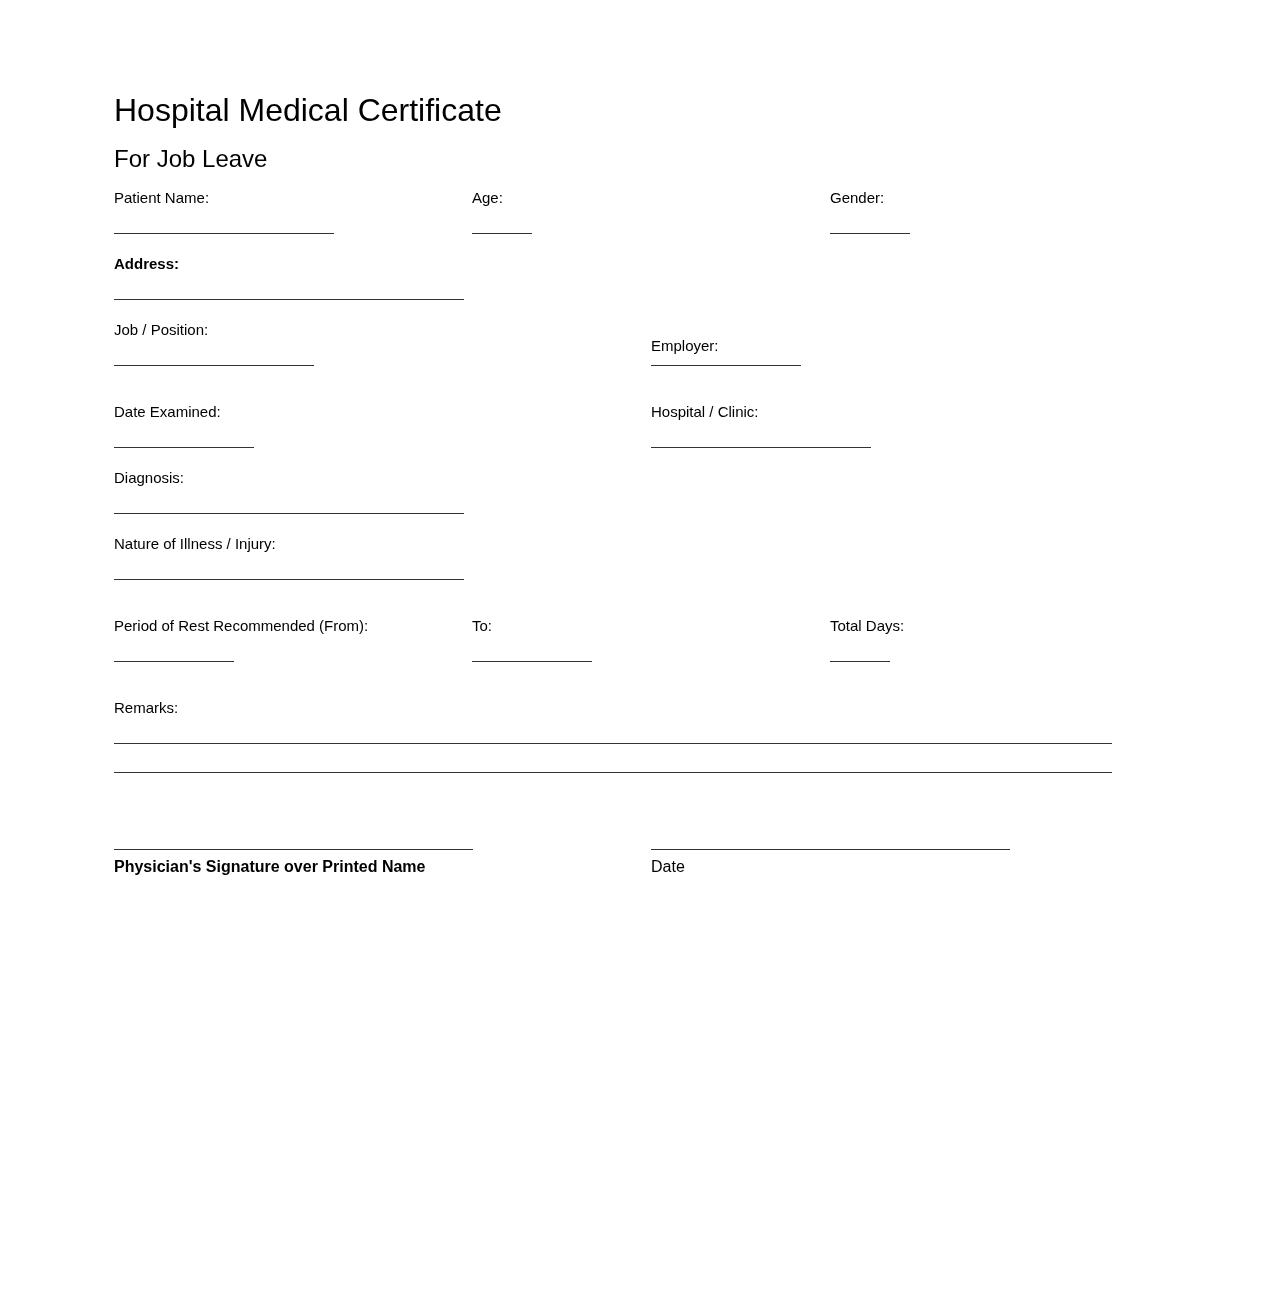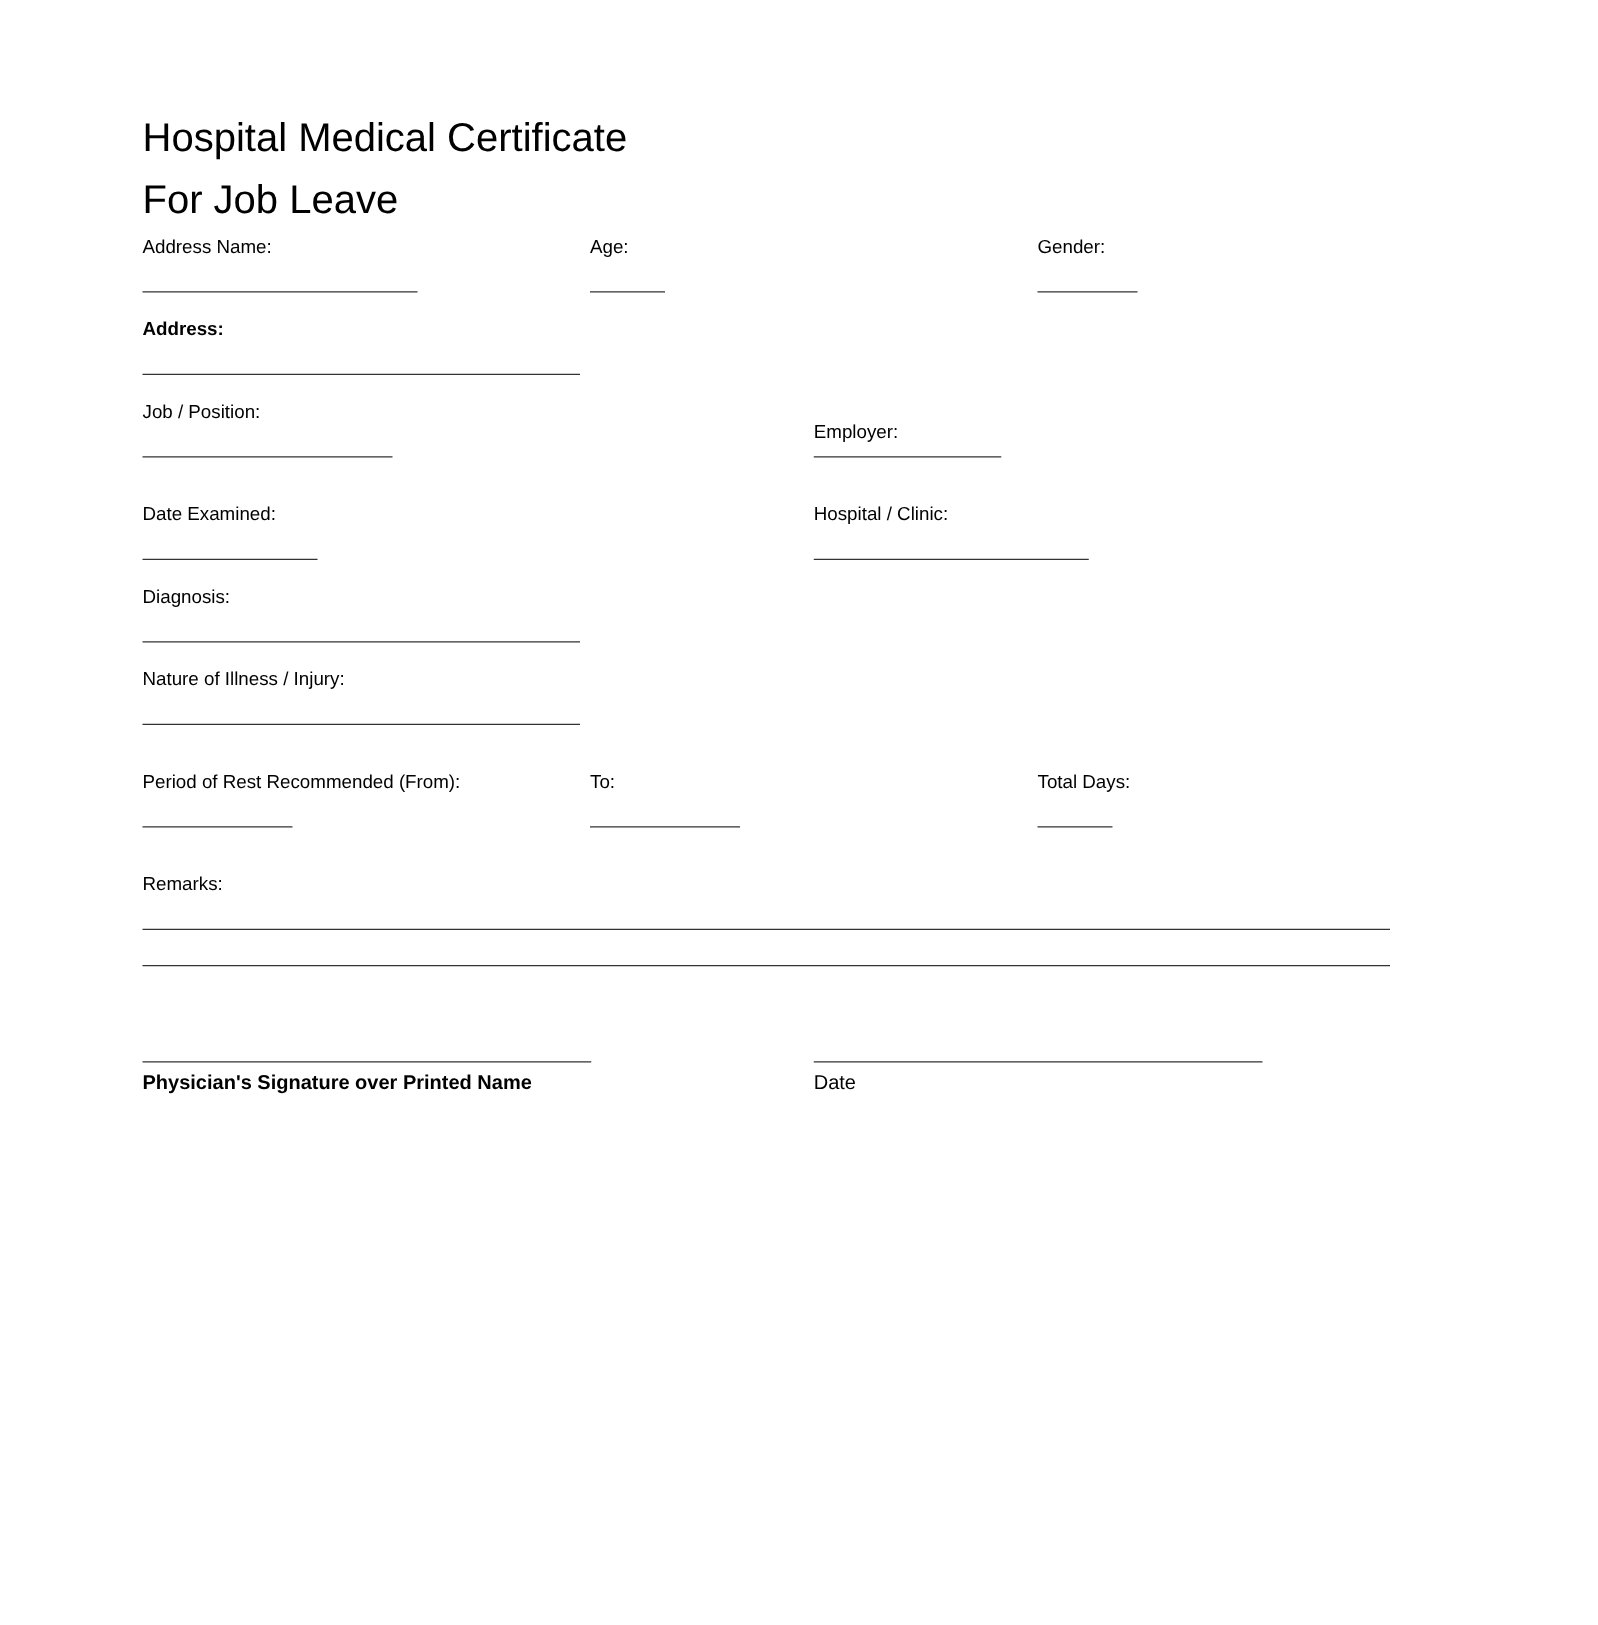--- a/index.html
+++ b/index.html
@@ -1,30 +1,30 @@
 <!DOCTYPE html>
 <html><head>
 <meta charset="utf-8">
 <style>
   html, body { margin: 0; padding: 0; background: #ffffff; }
   body { width: 1278px; height: 1300px; position: relative; font-family: "Liberation Sans", sans-serif; color: #000; }
   .abs { position: absolute; }
   .title { left: 114px; top: 91px; font-size: 32px; line-height: 38px; white-space: nowrap; }
-  .subtitle { left: 114px; top: 145px; font-size: 32px; line-height: 28px; white-space: nowrap; }
+  .subtitle { left: 114px; top: 145px; font-size: 24px; line-height: 28px; white-space: nowrap; }
   .label { font-size: 15px; line-height: 18px; white-space: nowrap; }
   .line { height: 0; border-top: 1px solid #333; }
   .sig-label { font-size: 16px; line-height: 20px; white-space: nowrap; }
 </style>
 </head>
 <body>
 
 <div class="abs title">Hospital Medical Certificate</div>
 <div class="abs subtitle">For Job Leave</div>
 
-<div class="abs label" style="left:114px;top:189px;">Address Name:</div>
+<div class="abs label" style="left:114px;top:189px;">Patient Name:</div>
 <div class="abs line" style="left:114px;top:233px;width:220px;"></div>
 <div class="abs label" style="left:472px;top:189px;">Age:</div>
 <div class="abs line" style="left:472px;top:233px;width:60px;"></div>
 <div class="abs label" style="left:830px;top:189px;text-align:right;">Gender:</div>
 <div class="abs line" style="left:830px;top:233px;width:80px;"></div>
 
 <div class="abs label" style="left:114px;top:255px;font-weight:bold;">Address:</div>
 <div class="abs line" style="left:114px;top:299px;width:350px;"></div>
 
 <div class="abs label" style="left:114px;top:321px;">Job / Position:</div>

